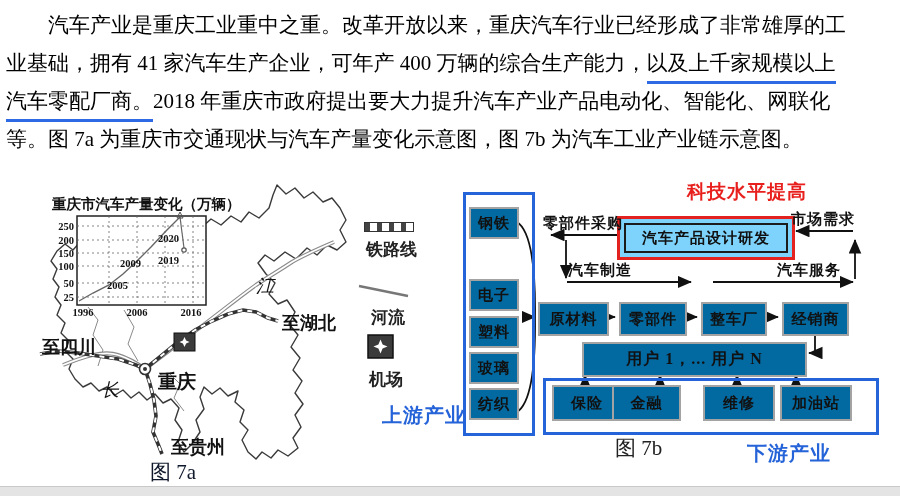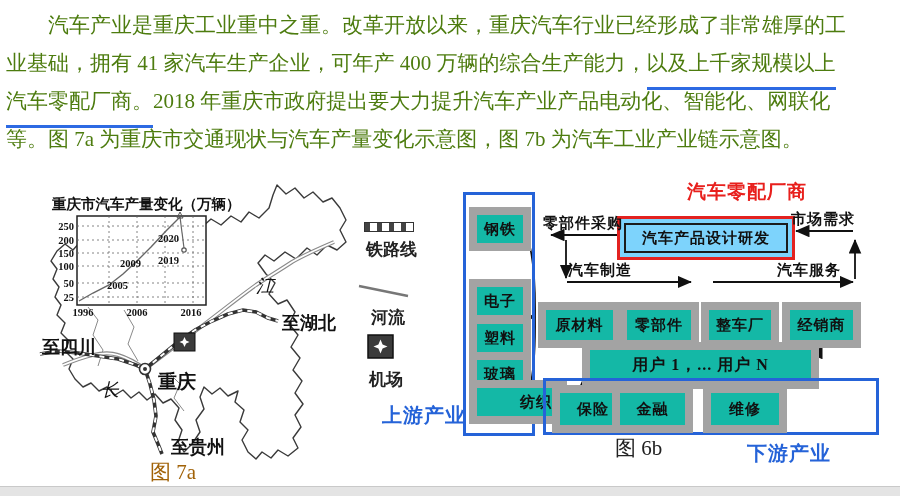--- a/index.html
+++ b/index.html
@@ -1,34 +1,34 @@
 <!DOCTYPE html>
 <html><head>
 <meta charset="utf-8">
 <style>
   html,body{margin:0;padding:0;background:#fff;}
   .page{position:relative;width:900px;height:496px;background:#ffffff;overflow:hidden;
         font-family:"Liberation Serif","DejaVu Serif",serif;color:#111;}
   
   .para{position:absolute;left:6px;top:6px;width:892px;}
-  .pline{white-space:nowrap;font-size:21px;line-height:38px;color:#4d7c0f;}
+  .pline{white-space:nowrap;font-size:21px;line-height:38px;color:#000000;}
   .ind{display:inline-block;width:42px;}
-  .ul{border-bottom:3px solid #2d6ae3;padding-bottom:12px;}
+  .ul{border-bottom:3px solid #2d6ae3;padding-bottom:6px;}
   
   .fig7a-svg{position:absolute;left:28px;top:182px;}
-  .cap7a{position:absolute;left:150px;top:458px;font-size:21px;color:#a16207;}
+  .cap7a{position:absolute;left:150px;top:458px;font-size:21px;color:#0f172a;}
   
   .lg-rail{position:absolute;left:364px;top:222px;width:48px;height:8px;border:1.5px solid #333;
            background:repeating-linear-gradient(90deg,#444 0 5px,#fff 5px 12px);}
   .lg-label{position:absolute;font-size:17px;font-weight:bold;color:#222;}
   
   .fig7b{position:absolute;left:455px;top:178px;width:445px;height:300px;}
   .arrows{position:absolute;left:0;top:0;pointer-events:none;}
   .bluebox{position:absolute;border:3px solid #2563d8;background:transparent;}
-  .nbox{position:absolute;border:8px solid #a3a3a3;background:#14b8a6;display:flex;align-items:center;
+  .nbox{position:absolute;border:2px solid #a3a3a3;background:#0369a1;display:flex;align-items:center;
         justify-content:center;font-size:15px;font-weight:bold;color:#111;letter-spacing:1px;}
   .redbox{position:absolute;left:162px;top:38px;width:172px;height:38px;border:3px solid #e32220;background:#7dd3fc;}
   .redbox .inner{position:absolute;left:4px;top:4px;right:4px;bottom:4px;border:2px solid #1b1b1b;
         display:flex;align-items:center;justify-content:center;font-size:15px;font-weight:bold;letter-spacing:1px;}
   .flabel{position:absolute;font-size:15px;font-weight:bold;color:#111;letter-spacing:1px;white-space:nowrap;}
   .red-label{position:absolute;left:232px;top:1px;font-size:19px;font-weight:bold;color:#e8201d;letter-spacing:1px;}
   .blue-label{position:absolute;font-size:20px;font-weight:bold;color:#2563d8;letter-spacing:1px;}
   .cap7b{position:absolute;left:160px;top:256px;font-size:21px;color:#222;}
   
   .bottombar{position:absolute;left:0;bottom:0;width:900px;height:9px;background:#e4e4e4;border-top:1px solid #c9c9c9;}
@@ -186,41 +186,42 @@
         <line x1="341" y1="206" x2="341" y2="197" marker-end="url(#arr)"></line>
       </g>
     </svg>
 
     <div class="bluebox" style="left:8px;top:14px;width:66px;height:238px;"></div>
     <div class="nbox" style="left:14px;top:29px;width:46px;height:28px;">钢铁</div>
     <div class="nbox" style="left:14px;top:65px;width:46px;height:28px;margin-top:36px;">橡胶</div>
     <div class="nbox" style="left:14px;top:101px;width:46px;height:28px;">电子</div>
     <div class="nbox" style="left:14px;top:138px;width:46px;height:28px;">塑料</div>
     <div class="nbox" style="left:14px;top:174px;width:46px;height:28px;">玻璃</div>
-    <div class="nbox" style="left:14px;top:202px;width:46px;height:28px;padding-left:36px;">纺织</div>
-
-    <div class="red-label">汽车零配厂商</div>
+    <div class="nbox" style="left:14px;top:210px;width:46px;height:28px;">纺织</div>
+
+    <div class="red-label">科技水平提高</div>
     <div class="redbox">
       <div class="inner">汽车产品设计研发</div>
     </div>
     <div class="flabel" style="left:88px;top:36px;">零部件采购</div>
     <div class="flabel" style="left:336px;top:32px;">市场需求</div>
     <div class="flabel" style="left:113px;top:83px;">汽车制造</div>
     <div class="flabel" style="left:322px;top:83px;">汽车服务</div>
 
     <div class="nbox" style="left:83px;top:124px;width:67px;height:30px;">原材料</div>
     <div class="nbox" style="left:164px;top:124px;width:64px;height:30px;">零部件</div>
     <div class="nbox" style="left:327px;top:124px;width:63px;height:30px;">经销商</div>
     <div class="nbox" style="left:246px;top:124px;width:62px;height:30px;">整车厂</div>
 
     <div class="nbox" style="left:127px;top:164px;width:221px;height:31px;font-size:16px;">用户 1，... 用户 N</div>
 
     <div class="bluebox" style="left:88px;top:200px;width:330px;height:51px;"></div>
     <div class="nbox" style="left:97px;top:207px;width:66px;height:32px;">保险</div>
     <div class="nbox" style="left:157px;top:207px;width:65px;height:32px;">金融</div>
     <div class="nbox" style="left:248px;top:207px;width:68px;height:32px;">维修</div>
-
-    <div class="cap7b">图 6b</div>
+    <div class="nbox" style="left:325px;top:207px;width:68px;height:32px;">加油站</div>
+
+    <div class="cap7b">图 7b</div>
     <div class="blue-label" style="left:292px;top:262px;">下游产业</div>
   </div>
 
   <div class="bottombar"></div>
 </div>
 
 </body></html>

